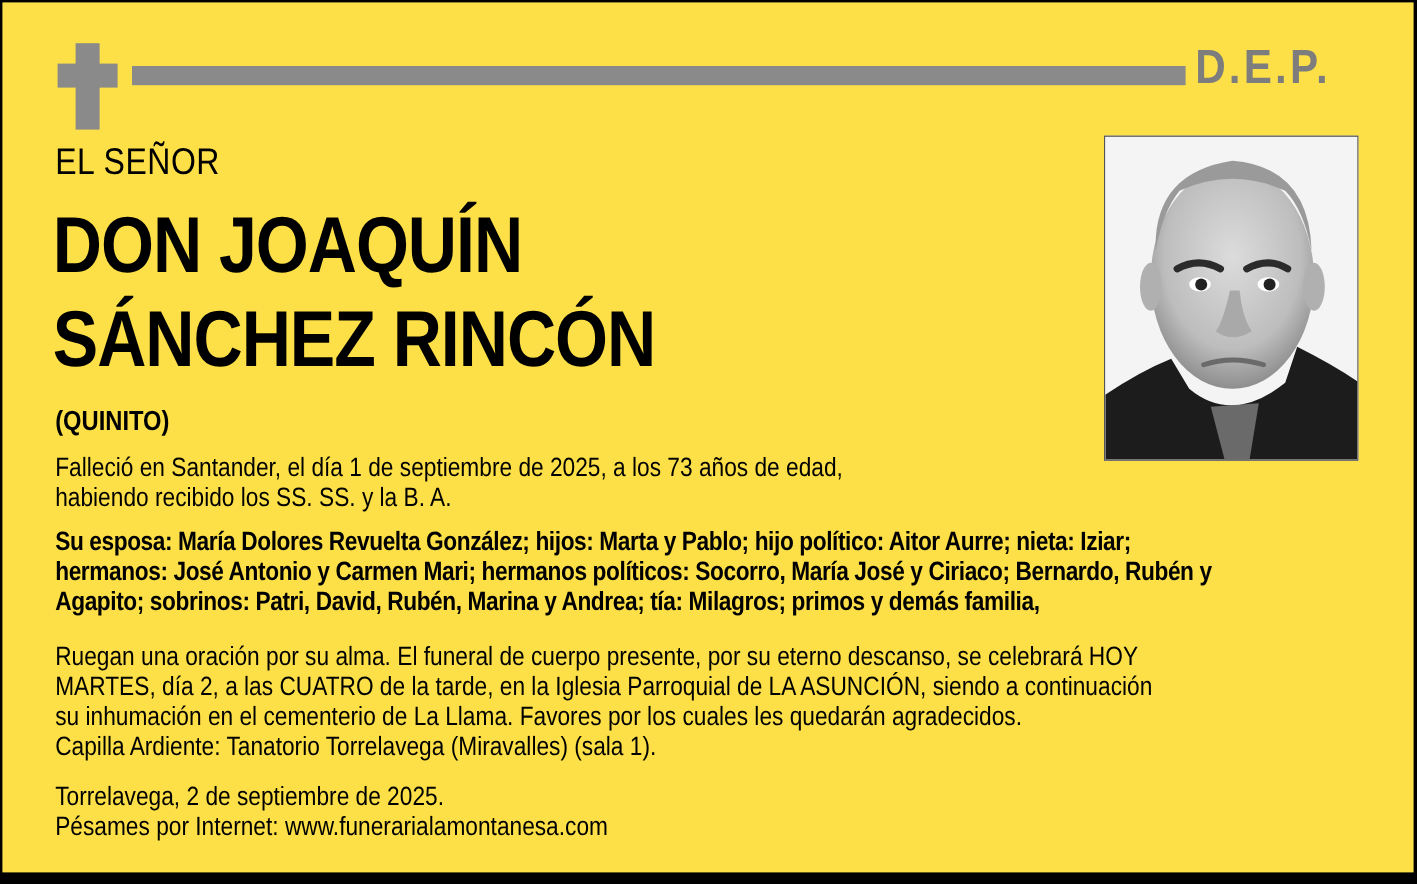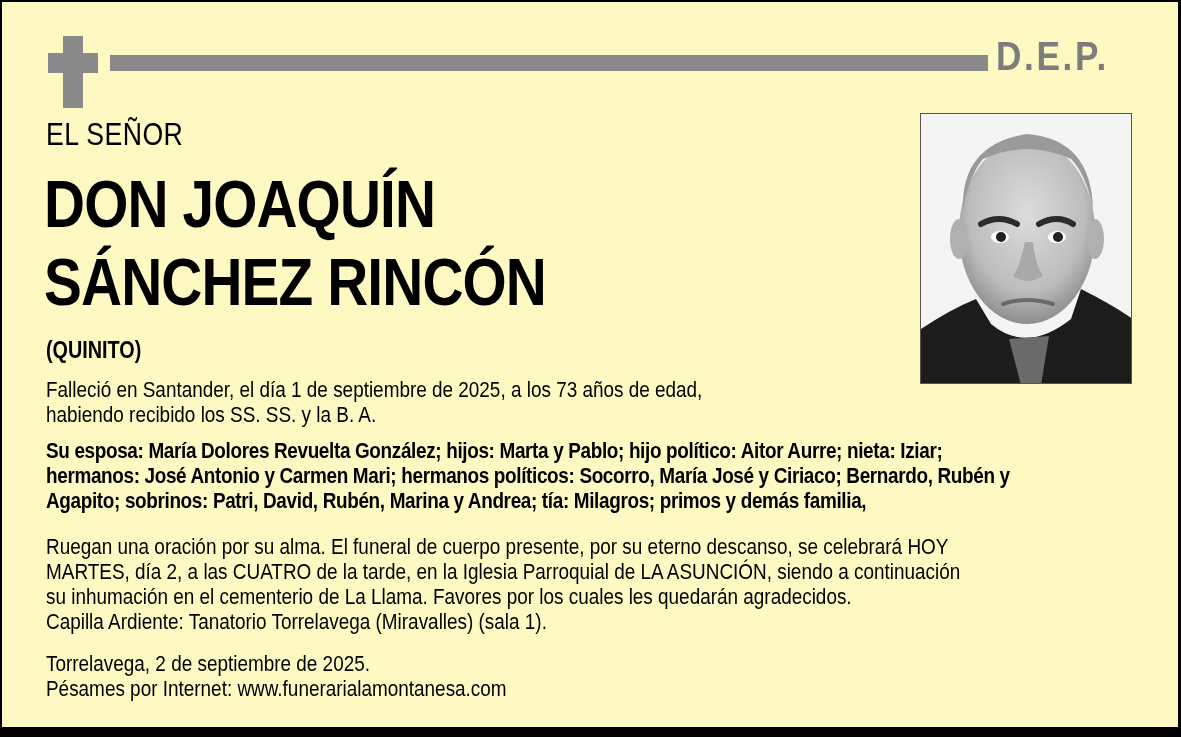--- a/index.html
+++ b/index.html
@@ -1,19 +1,19 @@
 <!DOCTYPE html>
 <html><head>
 <meta charset="utf-8">
 <style>
   html, body { margin: 0; padding: 0; background: #ffffff; }
   body { width: 1181px; height: 737px; overflow: hidden; position: relative; }
   .page {
     position: absolute; left: 0; top: 0; width: 1181px; height: 737px;
-    background: #fef9c3; box-sizing: border-box;
+    background: #fde047; box-sizing: border-box;
     font-family: "Liberation Sans", sans-serif; color: #000;
   }
   .border-top { position: absolute; left: 0; top: 0; width: 1181px; height: 2px; background: #000; }
   .border-left { position: absolute; left: 0; top: 0; width: 2px; height: 737px; background: #000; }
   .border-right { position: absolute; left: 1178px; top: 0; width: 3px; height: 737px; background: #000; }
   .border-bottom { position: absolute; left: 0; top: 727px; width: 1181px; height: 10px; background: #000; }
 
   .cross-v { position: absolute; left: 63px; top: 36px; width: 20px; height: 72px; background: #8a8a8a; }
   .cross-h { position: absolute; left: 48px; top: 53px; width: 50px; height: 20px; background: #8a8a8a; }
   .top-rule { position: absolute; left: 110px; top: 55px; width: 878px; height: 16px; background: #8a8a8a; }

